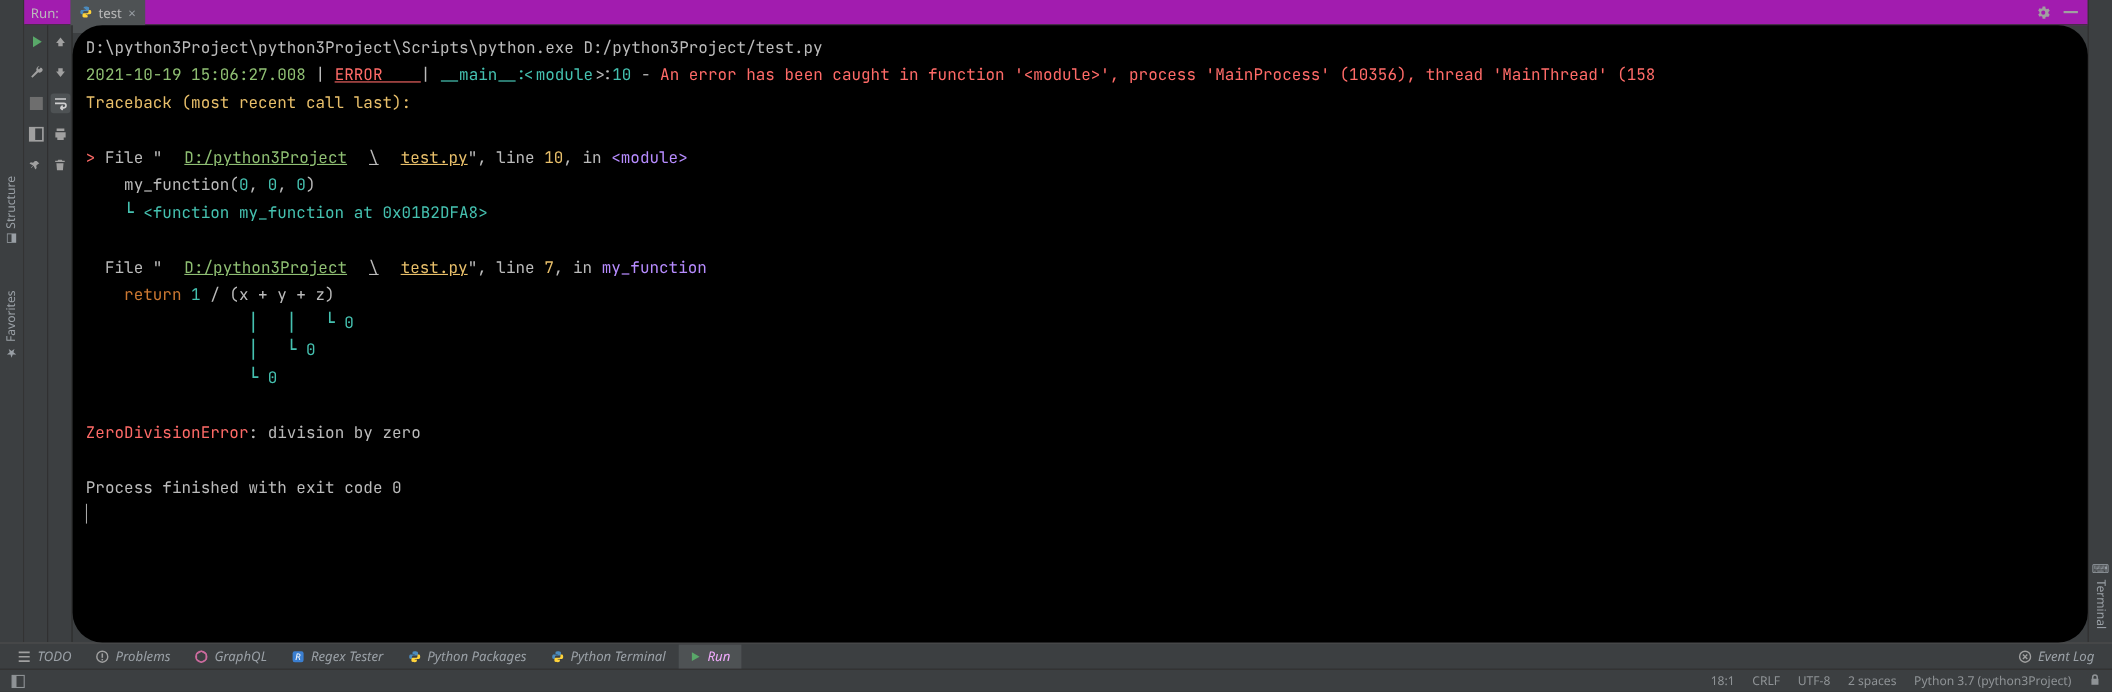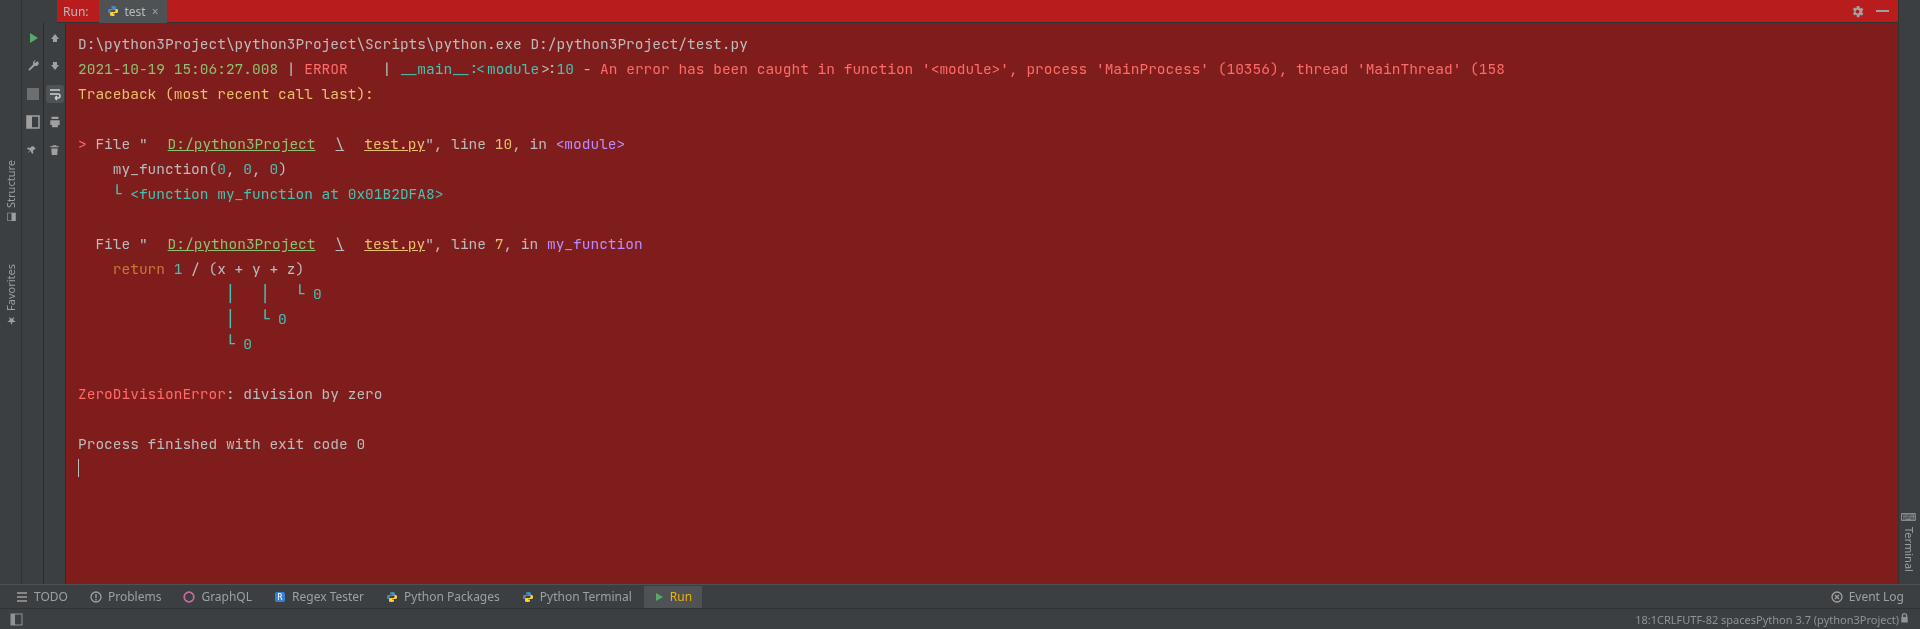--- a/index.html
+++ b/index.html
@@ -27,21 +27,21 @@
     display:flex; flex-direction:column; justify-content:flex-end; align-items:center;
     padding-bottom:12px; color:#9aa0a6; font-size:11px;
   }
   .right-rail .vtab { writing-mode: vertical-rl; cursor:default; }
 
   .run-panel {
     flex:1; display:flex; flex-direction:column; background:#3c3f41; min-width:0;
   }
   .run-header {
     height: 23px; display:flex; align-items:center; justify-content:space-between;
-    padding: 0 8px 0 2px; border-bottom:1px solid #323232; background:#b91c1c;margin-left:35px;
+    padding: 0 8px 0 2px; border-bottom:1px solid #323232; background:#a21caf;
   }
   .run-header-left { display:flex; align-items:center; gap:6px; }
   .run-label { color:#bbbbbb; padding:0 4px; }
   .tab {
     display:flex; align-items:center; gap:6px; height:37px;
     padding:0 8px; background:#4e5254; color:#bbbbbb;
   }
   .tab .close { color:#9aa0a6; cursor:pointer; }
   .run-header-right { display:flex; gap:10px; align-items:center; color:#9aa0a6; cursor:pointer; }
 
@@ -50,52 +50,52 @@
     width:22px; background:#3c3f41; border-right:1px solid #2b2b2b;
     display:flex; flex-direction:column; align-items:center; padding-top:6px; gap:10px;
   }
   .gutter2 {
     width:22px; background:#3c3f41; border-right:1px solid #2b2b2b;
     display:flex; flex-direction:column; align-items:center; padding-top:6px; gap:10px;
   }
   .ic-btn { width:18px; height:18px; display:flex; align-items:center; justify-content:center; color:#a0a0a0; cursor:pointer; }
   .ic-btn.sel { background:#4e5254; border-radius:3px; }
   .console {
-    flex:1; background:#7f1d1d; padding:8px 12px 4px 12px; overflow:hidden;
-    position:relative; min-width:0; white-space:pre;
+    flex:1; background:#000000; padding:8px 12px 4px 12px; overflow:hidden;
+    position:relative; min-width:0; white-space:pre;border-radius:27px;
   }
   .console .line { white-space:pre; overflow:hidden; text-overflow:clip; }
   .c-gray { color:#bbbbbb; }
   .c-green { color:#8fbf73; }
   .c-teal { color:#45c1b0;margin-top:13px; }
   .c-red { color:#ff6b68; }
-  .c-redb { color:#ff6b68; }
+  .c-redb { color:#ff6b68;text-decoration:underline; }
   .c-yel { color:#e8bf6a; }
   .c-purple { color:#b78cff; }
   .c-orange { color:#cc7832; }
   .link { text-decoration: underline; cursor:pointer;padding-left:20px; }
   .caret { display:inline-block; width:1px; height:18px; background:#bbbbbb; vertical-align:-3px; }
 
   
   .tool-bar {
     height:24px; background:#3c3f41; border-top:1px solid #515151;
     display:flex; align-items:center; justify-content:space-between; padding:0 6px;
-    font-size:12px; color:#9aa0a6;
+    font-size:12px; color:#9aa0a6;font-style:italic;
   }
   .tool-left { display:flex; align-items:center; gap:2px; }
   .tool-btn { display:flex; align-items:center; gap:6px; padding:0 10px; height:22px; cursor:pointer; }
-  .tool-btn.active { background:#4e5254; color:#eab308; }
+  .tool-btn.active { background:#4e5254; color:#f0abfc; }
   .tool-right { display:flex; align-items:center; gap:8px; }
 
   .status-bar {
     height:21px; background:#3c3f41; border-top:1px solid #323232;
     display:flex; align-items:center; justify-content:space-between;
     padding:0 10px; font-size:11px; color:#8f9396;
   }
-  .status-right { display:flex; }
+  .status-right { display:flex; gap:16px; }
 
   svg { display:block; }
   .pyicon { width:12px; height:12px; }
 </style>
 </head>
 <body>
 
 <div class="main">
 
   <div class="left-rail">

